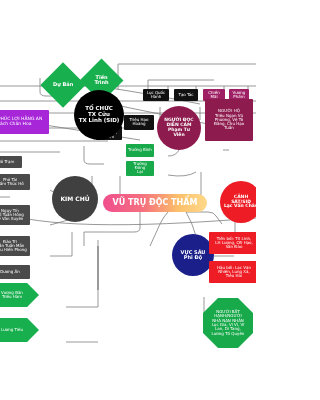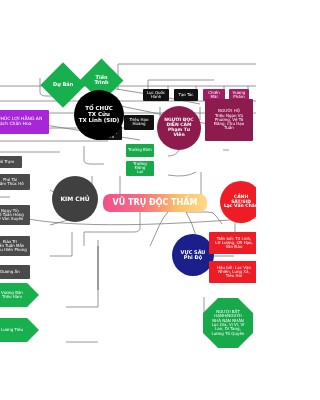--- a/index.html
+++ b/index.html
@@ -22,21 +22,21 @@
   .hex{clip-path:polygon(22% 0%,78% 0%,100% 50%,78% 100%,22% 100%,0% 50%);}
   .oct{clip-path:polygon(30% 0%,70% 0%,100% 30%,100% 70%,70% 100%,30% 100%,0% 70%,0% 30%);}
   .t4{font-size:4px;}
   .t45{font-size:4.5px;}
   .t5{font-size:5px;}
   .t55{font-size:5.5px;}
   .t6{font-size:6px;}
   .t8{font-size:8px;}
   .b{font-weight:bold;}
   .pad2{padding:1px 2px;}
-  .gradpill{background:linear-gradient(90deg,#f04f8e 0%,#f5707f 38%,#fbbf6a 72%,#ffd98a 100%);border-radius:7px;}
+  .gradpill{background:linear-gradient(90deg,#f04f8e 0%,#f5707f 38%,#fbbf6a 72%,#ffd98a 100%);}
 </style>
 </head>
 <body>
 
 <div id="canvas">
 
   <svg id="edges" viewBox="0 0 256 400" preserveAspectRatio="none" fill="none" stroke="#7d7d7d" stroke-width="0.8">
 
     <path d="M0 86 H256"></path>
     <path d="M0 101 H256"></path>

